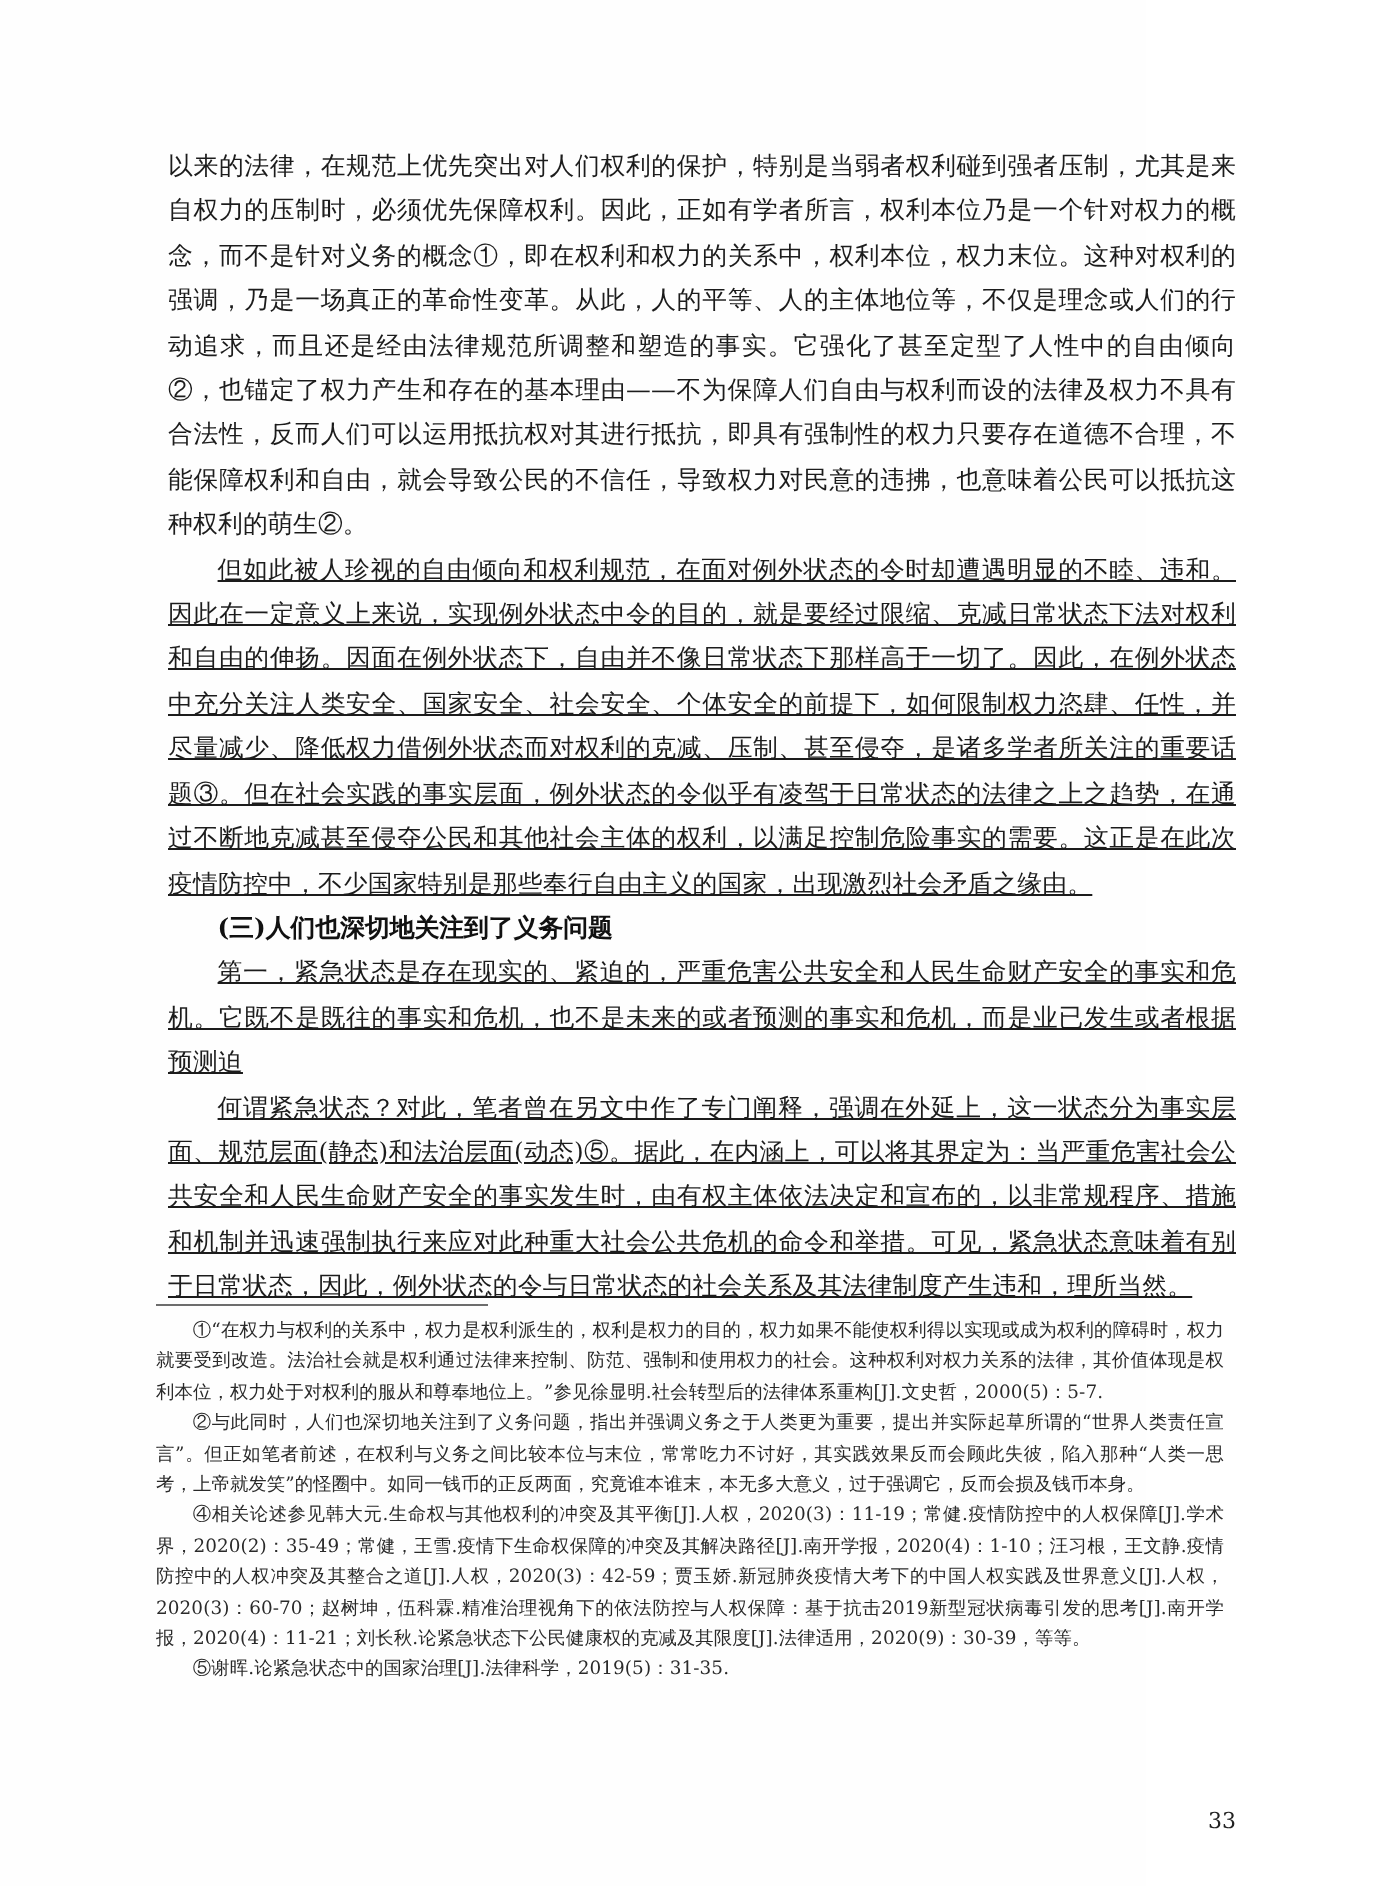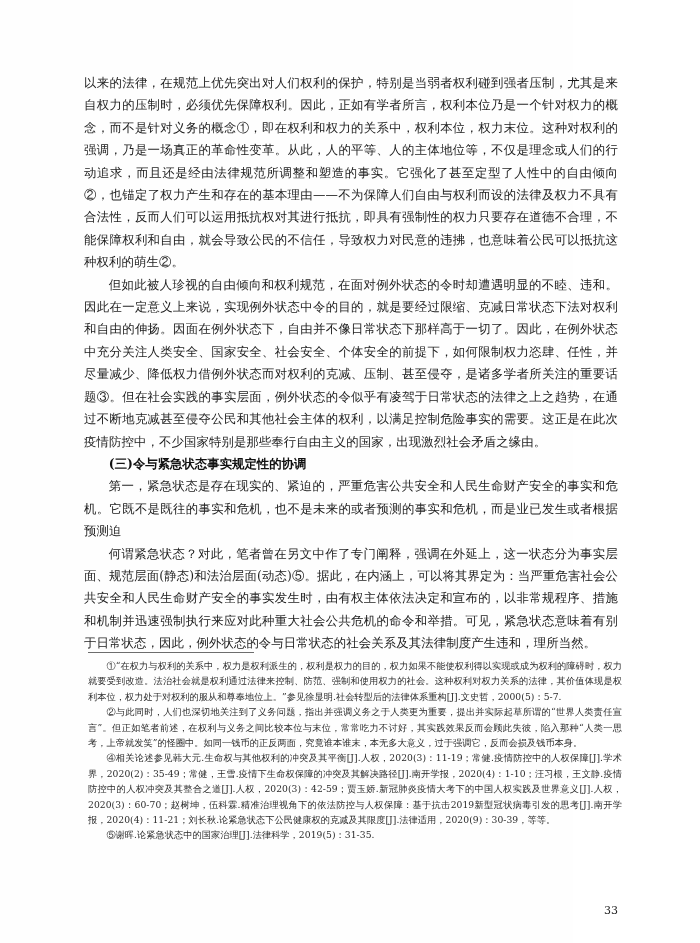--- a/index.html
+++ b/index.html
@@ -33,32 +33,33 @@
     font-size: 12.4px;
     line-height: 22.4px;
     text-align: justify;
     text-justify: inter-ideograph;
     margin: 0;
     letter-spacing: 0.1px;
     color: #1c1c1c;
   }
   .body-text.indent {
     text-indent: 24.8px;
+    text-decoration: underline;
   }
   .section-heading {
     font-size: 12.4px;
     line-height: 22.4px;
     font-weight: bold;
     margin: 0;
     text-indent: 24.8px;
     color: #111;
   }
   .footnote-area {
     position: absolute;
-    left: 88px;
+    left: 78px;
     top: 652px;
     width: 534px;
   }
   .fn-rule {
     width: 166px;
     height: 0;
     border-top: 1px solid #6d6d6d;
     margin: 0 0 5px 0;
   }
   .footnote {
@@ -87,21 +88,21 @@
 
 <div class="page">
 
   <div class="content">
 
     <p class="body-text">以来的法律，在规范上优先突出对人们权利的保护，特别是当弱者权利碰到强者压制，尤其是来自权力的压制时，必须优先保障权利。因此，正如有学者所言，权利本位乃是一个针对权力的概念，而不是针对义务的概念①，即在权利和权力的关系中，权利本位，权力末位。这种对权利的强调，乃是一场真正的革命性变革。从此，人的平等、人的主体地位等，不仅是理念或人们的行动追求，而且还是经由法律规范所调整和塑造的事实。它强化了甚至定型了人性中的自由倾向②，也锚定了权力产生和存在的基本理由——不为保障人们自由与权利而设的法律及权力不具有合法性，反而人们可以运用抵抗权对其进行抵抗，即具有强制性的权力只要存在道德不合理，不能保障权利和自由，就会导致公民的不信任，导致权力对民意的违拂，也意味着公民可以抵抗这种权利的萌生②。</p>
 
     <p class="body-text indent">但如此被人珍视的自由倾向和权利规范，在面对例外状态的令时却遭遇明显的不睦、违和。因此在一定意义上来说，实现例外状态中令的目的，就是要经过限缩、克减日常状态下法对权利和自由的伸扬。因面在例外状态下，自由并不像日常状态下那样高于一切了。因此，在例外状态中充分关注人类安全、国家安全、社会安全、个体安全的前提下，如何限制权力恣肆、任性，并尽量减少、降低权力借例外状态而对权利的克减、压制、甚至侵夺，是诸多学者所关注的重要话题③。但在社会实践的事实层面，例外状态的令似乎有凌驾于日常状态的法律之上之趋势，在通过不断地克减甚至侵夺公民和其他社会主体的权利，以满足控制危险事实的需要。这正是在此次疫情防控中，不少国家特别是那些奉行自由主义的国家，出现激烈社会矛盾之缘由。</p>
 
 
-    <p class="section-heading">(三)令与紧急状态事实规定性的协调</p>
+    <p class="section-heading">(三)人们也深切地关注到了义务问题</p>
 
     <p class="body-text indent">第一，紧急状态是存在现实的、紧迫的，严重危害公共安全和人民生命财产安全的事实和危机。它既不是既往的事实和危机，也不是未来的或者预测的事实和危机，而是业已发生或者根据预测迫</p>
 
     <p class="body-text indent">何谓紧急状态？对此，笔者曾在另文中作了专门阐释，强调在外延上，这一状态分为事实层面、规范层面(静态)和法治层面(动态)⑤。据此，在内涵上，可以将其界定为：当严重危害社会公共安全和人民生命财产安全的事实发生时，由有权主体依法决定和宣布的，以非常规程序、措施和机制并迅速强制执行来应对此种重大社会公共危机的命令和举措。可见，紧急状态意味着有别于日常状态，因此，例外状态的令与日常状态的社会关系及其法律制度产生违和，理所当然。</p>
 
   </div>
 
   <div class="footnote-area">
 
     <div class="fn-rule"></div>

